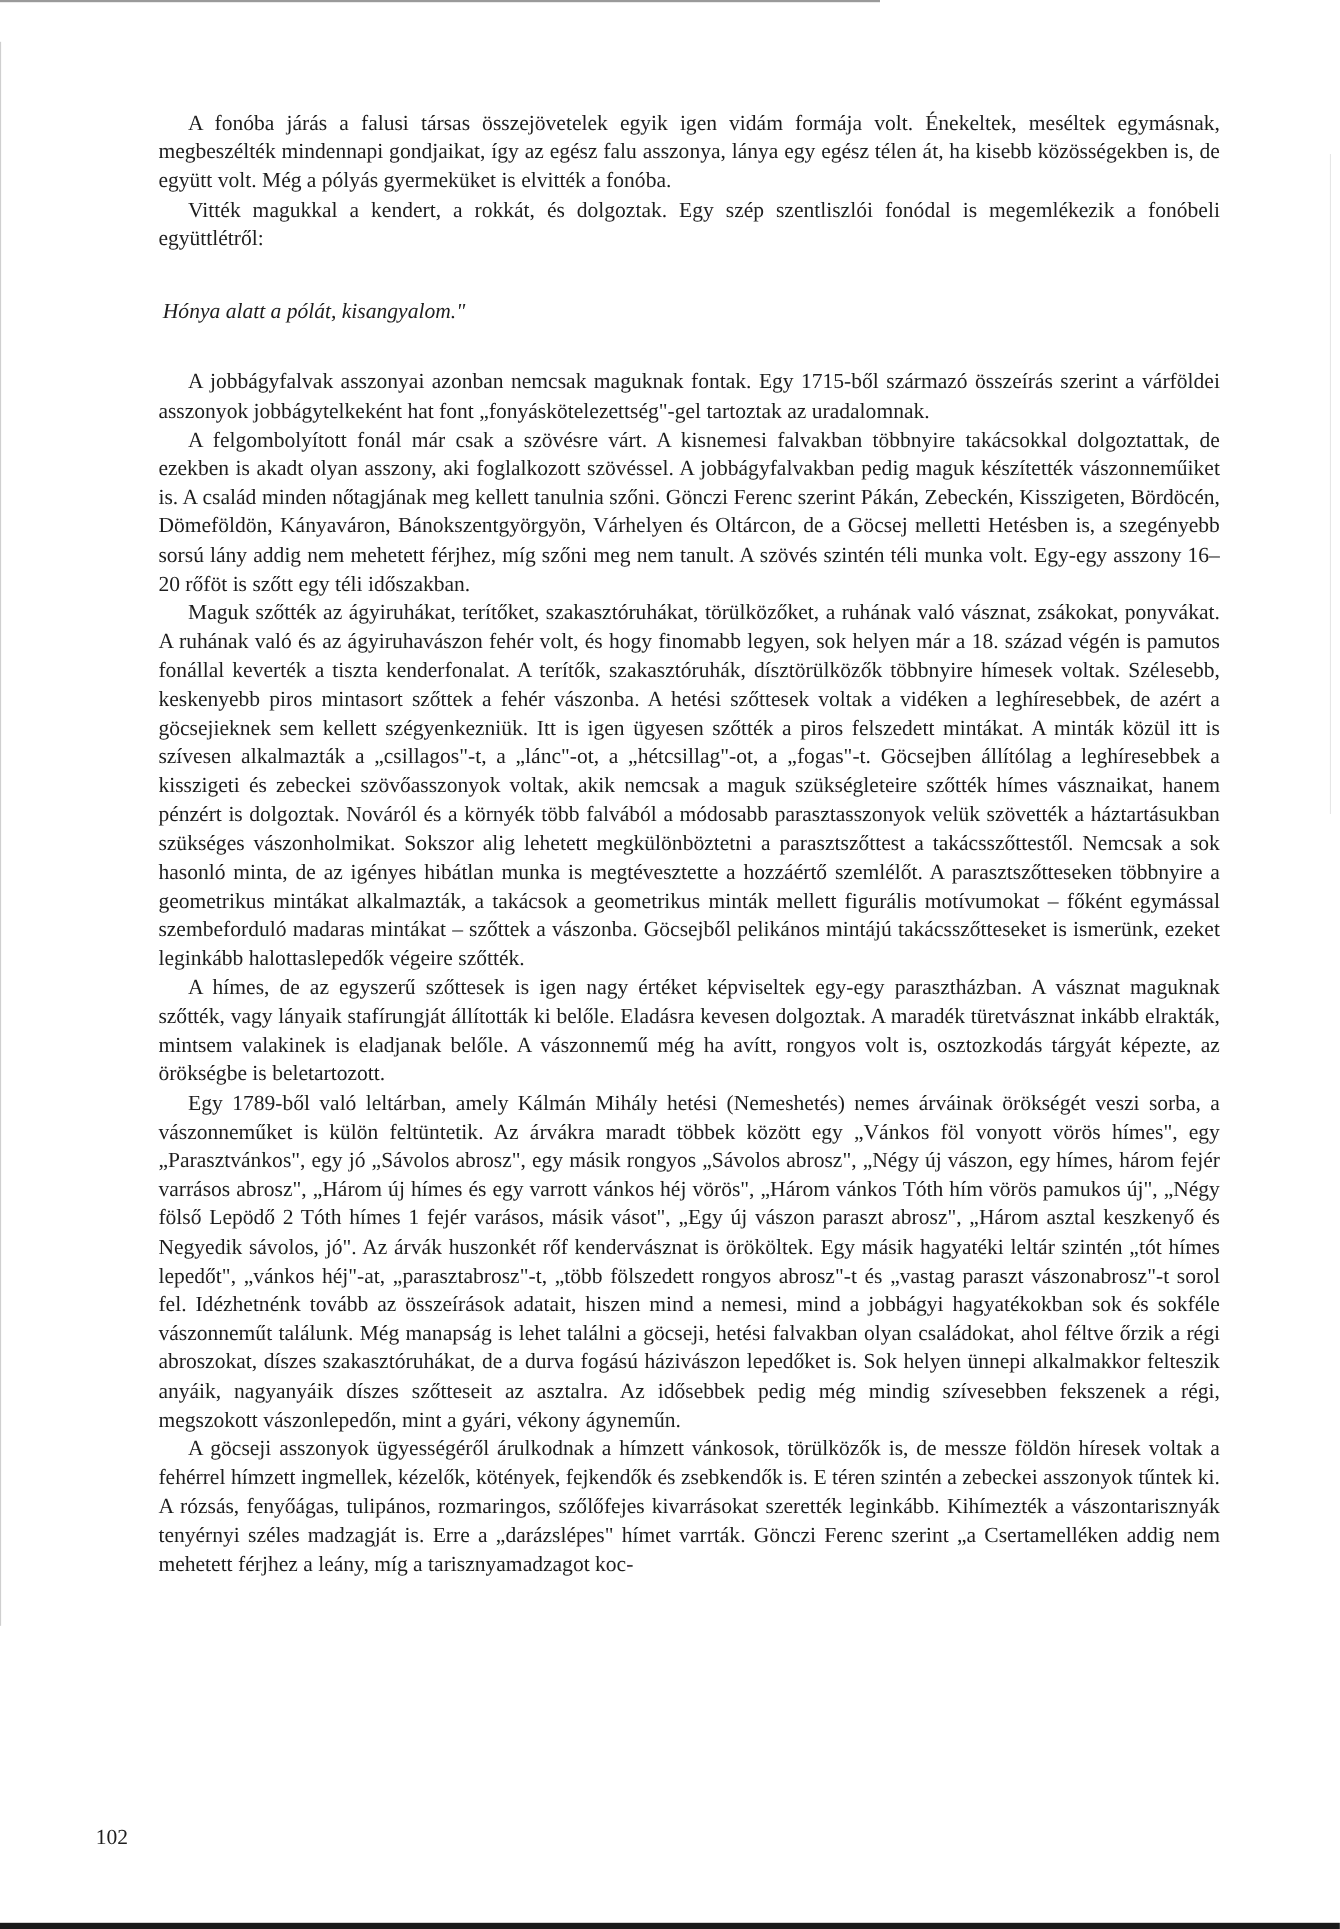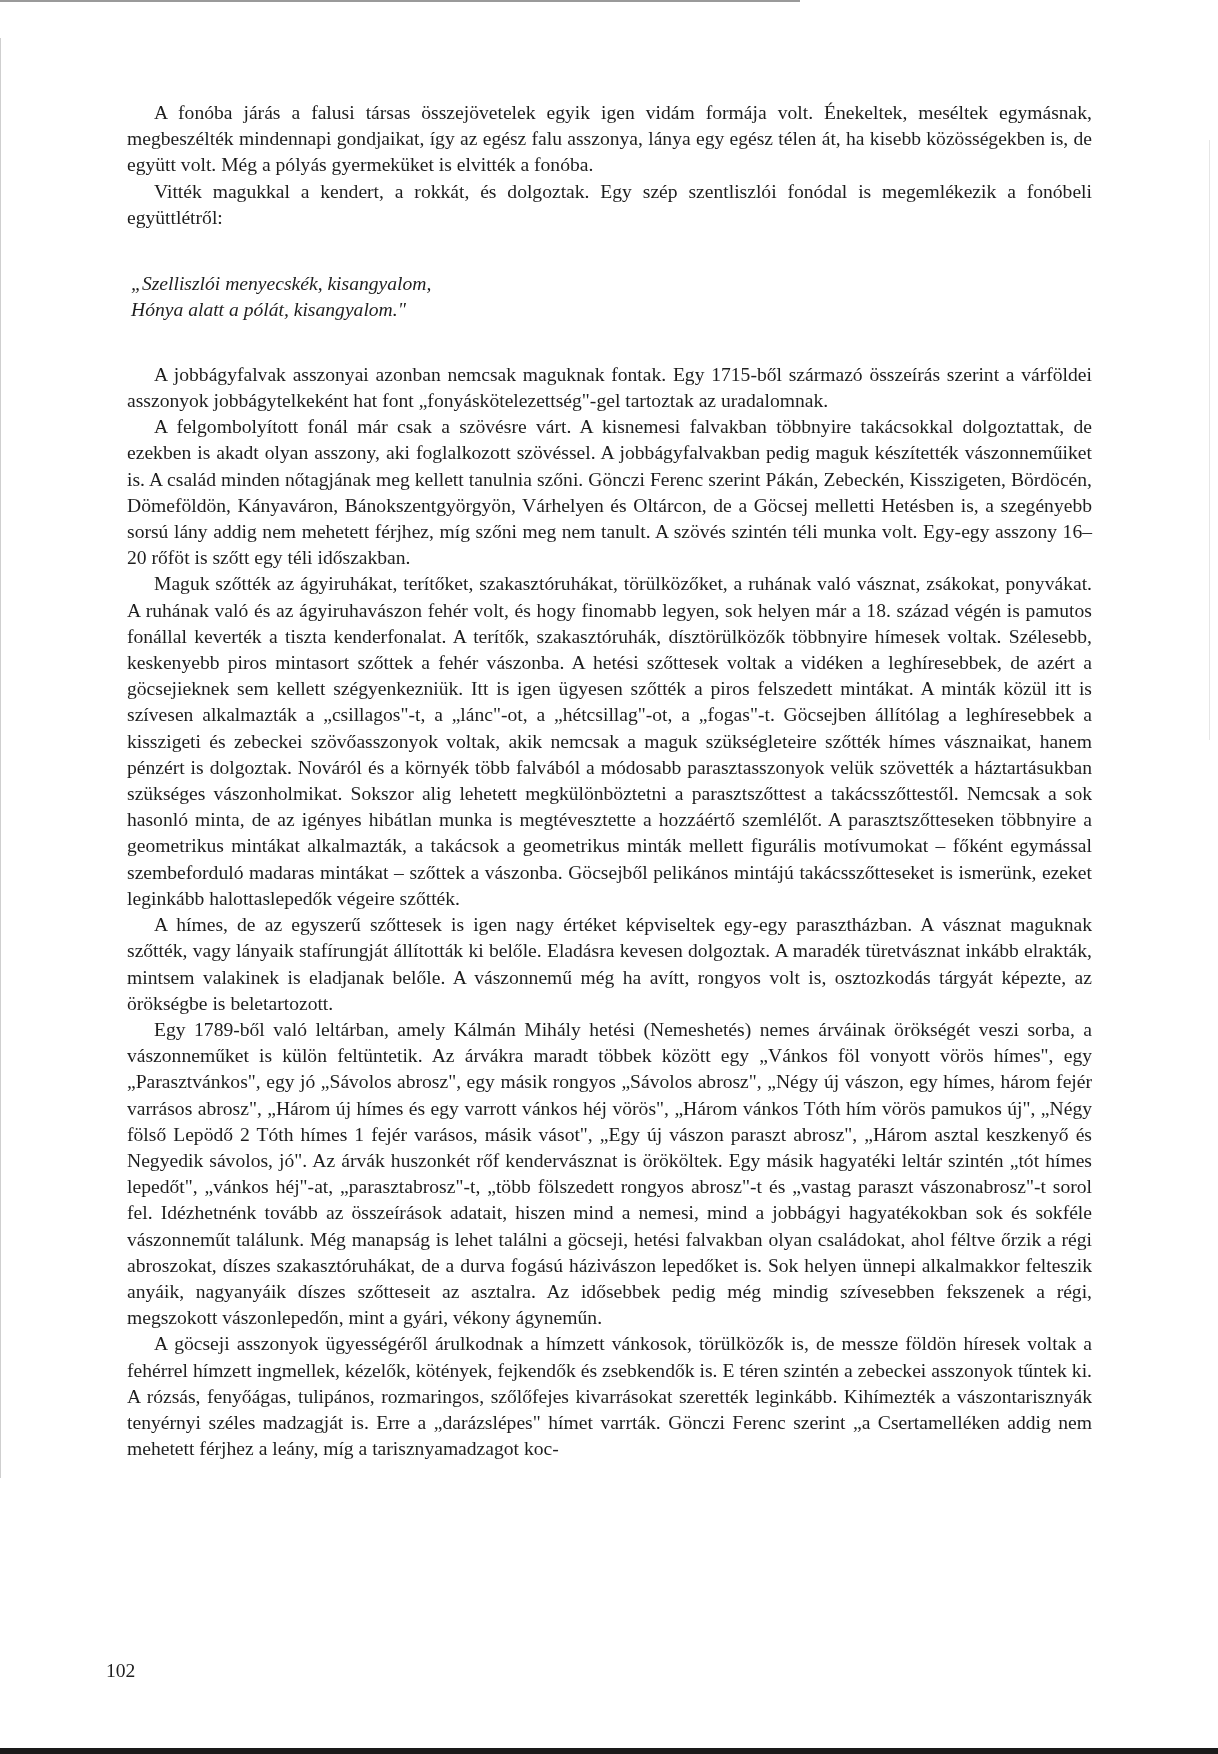--- a/index.html
+++ b/index.html
@@ -2,47 +2,46 @@
 <html><head>
 <meta charset="utf-8">
 <style>
   html, body { margin: 0; padding: 0; background: #ffffff; }
   body { width: 1218px; height: 1754px; position: relative; overflow: hidden; }
   .scan-top { position: absolute; top: 0; left: 0; width: 800px; height: 2px; background: #9a9a9a; }
   .scan-left { position: absolute; top: 38px; left: 0; width: 1px; height: 1440px; background: #cfcfcf; }
   .scan-right { position: absolute; top: 140px; right: 8px; width: 1px; height: 600px; background: #e6e6e6; }
   .scan-bottom { position: absolute; bottom: 0; left: 0; width: 1218px; height: 6px; background: #1a1a1a; }
   .page {
-    position: absolute; left: 127px; top: 100px; width: 965px;
+    position: absolute; left: 144px; top: 100px; width: 965px;
     font-family: "Liberation Serif", "DejaVu Serif", serif;
     font-size: 19.6px; line-height: 26.2px; color: #1e1e1e;
     text-align: justify; hyphens: manual;
   }
   .page p { margin: 0; text-indent: 27px; }
   .poem { margin: 40px 0 38px 4px; font-style: italic; line-height: 26.4px; }
   .poem div { text-align: left; }
   .page-number {
-    position: absolute; left: 106px; top: 1660px;
+    position: absolute; left: 87px; top: 1660px;
     font-family: "Liberation Serif", "DejaVu Serif", serif;
     font-size: 19.6px; color: #1e1e1e;
   }
 </style>
 </head>
 <body>
 
 <div class="scan-top"></div>
 <div class="scan-left"></div>
 <div class="scan-right"></div>
 
 <div class="page">
   <p>A fonóba járás a falusi társas összejövetelek egyik igen vidám formája volt. Énekeltek, meséltek egymás­nak, megbeszélték mindennapi gondjaikat, így az egész falu asszonya, lánya egy egész télen át, ha kisebb közösségekben is, de együtt volt. Még a pólyás gyermeküket is elvitték a fonóba.</p>
   <p>Vitték magukkal a kendert, a rokkát, és dolgoztak. Egy szép szentliszlói fonódal is megemlékezik a fonó­beli együttlétről:</p>
 
   <div class="poem">
-    <div>„Szelliszlói menyecskék, kisangyalom,</div>
     <div>Hónya alatt a pólát, kisangyalom."</div>
   </div>
 
   <p>A jobbágyfalvak asszonyai azonban nemcsak maguknak fontak. Egy 1715-ből származó összeírás szerint a várföldei asszonyok jobbágytelkeként hat font „fonyáskötelezettség"-gel tartoztak az uradalomnak.</p>
   <p>A felgombolyított fonál már csak a szövésre várt. A kisnemesi falvakban többnyire takácsokkal dolgoz­tattak, de ezekben is akadt olyan asszony, aki foglalkozott szövéssel. A jobbágyfalvakban pedig maguk ké­szítették vászonneműiket is. A család minden nőtagjának meg kellett tanulnia szőni. Gönczi Ferenc szerint Pákán, Zebeckén, Kisszigeten, Bördöcén, Dömeföldön, Kányaváron, Bánokszentgyörgyön, Várhelyen és Ol­tárcon, de a Göcsej melletti Hetésben is, a szegényebb sorsú lány addig nem mehetett férjhez, míg szőni meg nem tanult. A szövés szintén téli munka volt. Egy-egy asszony 16–20 rőföt is szőtt egy téli időszakban.</p>
   <p>Maguk szőtték az ágyiruhákat, terítőket, szakasztóruhákat, törülközőket, a ruhának való vásznat, zsáko­kat, ponyvákat. A ruhának való és az ágyiruhavászon fehér volt, és hogy finomabb legyen, sok helyen már a 18. század végén is pamutos fonállal keverték a tiszta kenderfonalat. A terítők, szakasztóruhák, dísztörül­közők többnyire hímesek voltak. Szélesebb, keskenyebb piros mintasort szőttek a fehér vászonba. A hetési szőttesek voltak a vidéken a leghíresebbek, de azért a göcsejieknek sem kellett szégyenkezniük. Itt is igen ügyesen szőtték a piros felszedett mintákat. A minták közül itt is szívesen alkalmazták a „csillagos"-t, a „lánc"-ot, a „hétcsillag"-ot, a „fogas"-t. Göcsejben állítólag a leghíresebbek a kisszigeti és zebeckei szövő­asszonyok voltak, akik nemcsak a maguk szükségleteire szőtték hímes vásznaikat, hanem pénzért is dolgoz­tak. Nováról és a környék több falvából a módosabb parasztasszonyok velük szövették a háztartásukban szükséges vászonholmikat. Sokszor alig lehetett megkülönböztetni a parasztszőttest a takácsszőttestől. Nemcsak a sok hasonló minta, de az igényes hibátlan munka is megtévesztette a hozzáértő szemlélőt. A pa­rasztszőtteseken többnyire a geometrikus mintákat alkalmazták, a takácsok a geometrikus minták mellett fi­gurális motívumokat – főként egymással szembeforduló madaras mintákat – szőttek a vászonba. Göcsejből pelikános mintájú takácsszőtteseket is ismerünk, ezeket leginkább halottaslepedők végeire szőtték.</p>
   <p>A hímes, de az egyszerű szőttesek is igen nagy értéket képviseltek egy-egy parasztházban. A vásznat ma­guknak szőtték, vagy lányaik stafírungját állították ki belőle. Eladásra kevesen dolgoztak. A maradék türet­vásznat inkább elrakták, mintsem valakinek is eladjanak belőle. A vászonnemű még ha avítt, rongyos volt is, osztozkodás tárgyát képezte, az örökségbe is beletartozott.</p>
   <p>Egy 1789-ből való leltárban, amely Kálmán Mihály hetési (Nemeshetés) nemes árváinak örökségét veszi sorba, a vászonneműket is külön feltüntetik. Az árvákra maradt többek között egy „Vánkos föl vonyott vö­rös hímes", egy „Parasztvánkos", egy jó „Sávolos abrosz", egy másik rongyos „Sávolos abrosz", „Négy új vászon, egy hímes, három fejér varrásos abrosz", „Három új hímes és egy varrott vánkos héj vörös", „Három vánkos Tóth hím vörös pamukos új", „Négy fölső Lepödő 2 Tóth hímes 1 fejér varásos, másik vásot", „Egy új vászon paraszt abrosz", „Három asztal keszkenyő és Negyedik sávolos, jó". Az árvák huszonkét rőf ken­dervásznat is örököltek. Egy másik hagyatéki leltár szintén „tót hímes lepedőt", „vánkos héj"-at, „paraszt­abrosz"-t, „több fölszedett rongyos abrosz"-t és „vastag paraszt vászonabrosz"-t sorol fel. Idézhetnénk to­vább az összeírások adatait, hiszen mind a nemesi, mind a jobbágyi hagyatékokban sok és sokféle vászon­neműt találunk. Még manapság is lehet találni a göcseji, hetési falvakban olyan családokat, ahol féltve őrzik a régi abroszokat, díszes szakasztóruhákat, de a durva fogású házivászon lepedőket is. Sok helyen ünnepi alkalmakkor felteszik anyáik, nagyanyáik díszes szőtteseit az asztalra. Az idősebbek pedig még mindig szí­vesebben fekszenek a régi, megszokott vászonlepedőn, mint a gyári, vékony ágyneműn.</p>
   <p>A göcseji asszonyok ügyességéről árulkodnak a hímzett vánkosok, törülközők is, de messze földön hí­resek voltak a fehérrel hímzett ingmellek, kézelők, kötények, fejkendők és zsebkendők is. E téren szintén a zebeckei asszonyok tűntek ki. A rózsás, fenyőágas, tulipános, rozmaringos, szőlőfejes kivarrásokat szerették leginkább. Kihímezték a vászontarisznyák tenyérnyi széles madzagját is. Erre a „darázslépes" hímet varrták. Gönczi Ferenc szerint „a Csertamelléken addig nem mehetett férjhez a leány, míg a tarisznyamadzagot koc-</p>
 </div>

